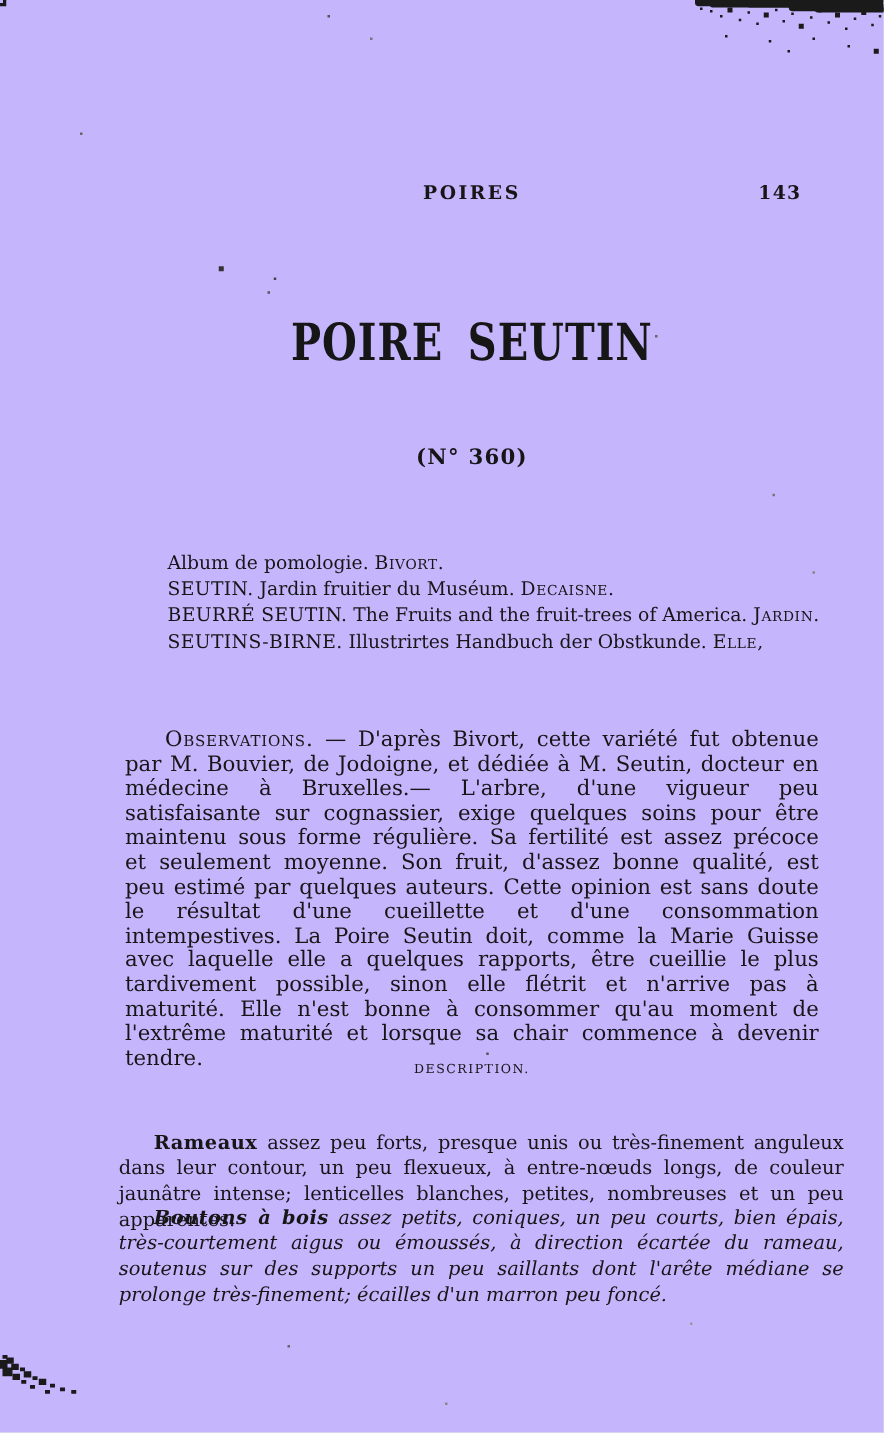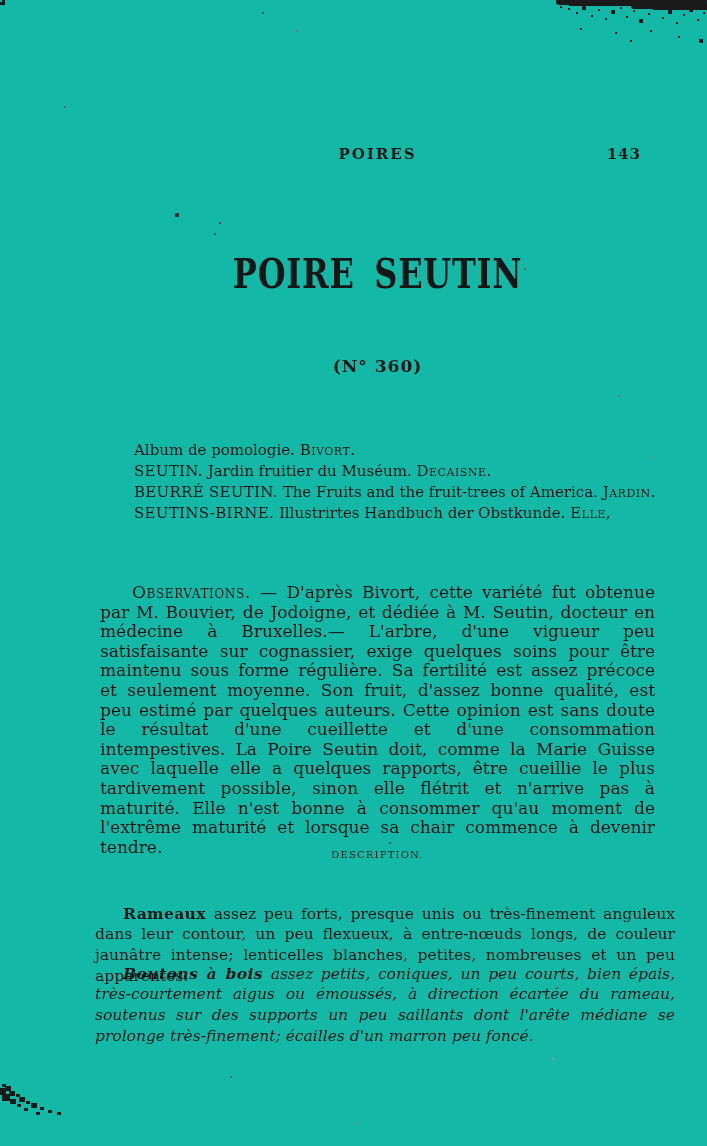--- a/index.html
+++ b/index.html
@@ -1,20 +1,20 @@
 <!DOCTYPE html>
 <html><head>
 <meta charset="utf-8">
 <style>
   html,body{margin:0;padding:0;background:#e8e8e8;}
   .page{
     position:relative;
     width:707px;height:1146px;
     margin:0 auto;
-    background:#14b8a6;
+    background:#c4b5fd;
     color:#161616;
     font-family:"DejaVu Serif","Liberation Serif",serif;
     overflow:hidden;
   }
   .abs{position:absolute;}
 
   
   .header{top:146px;left:100px;width:555px;height:20px;}
   .running-head{
     display:block;text-align:center;

